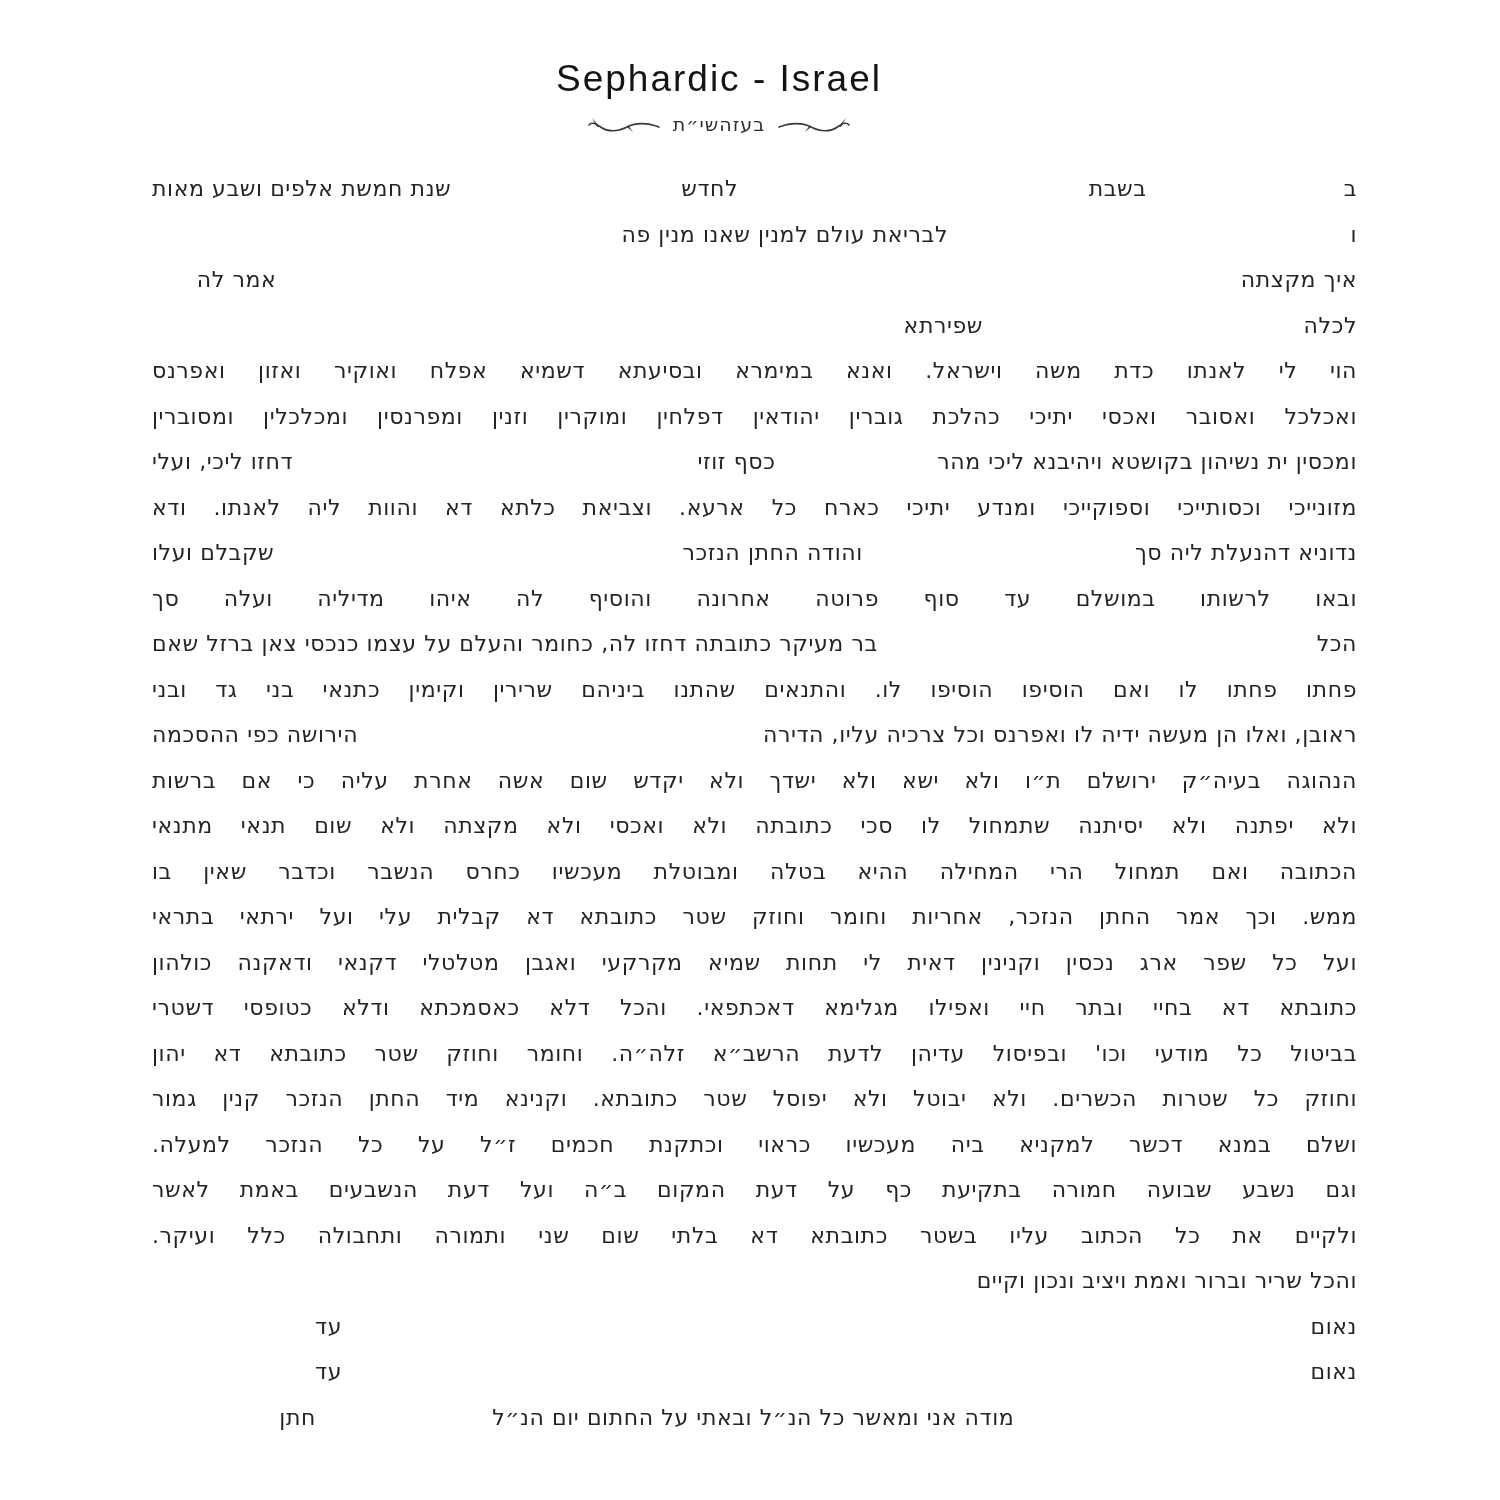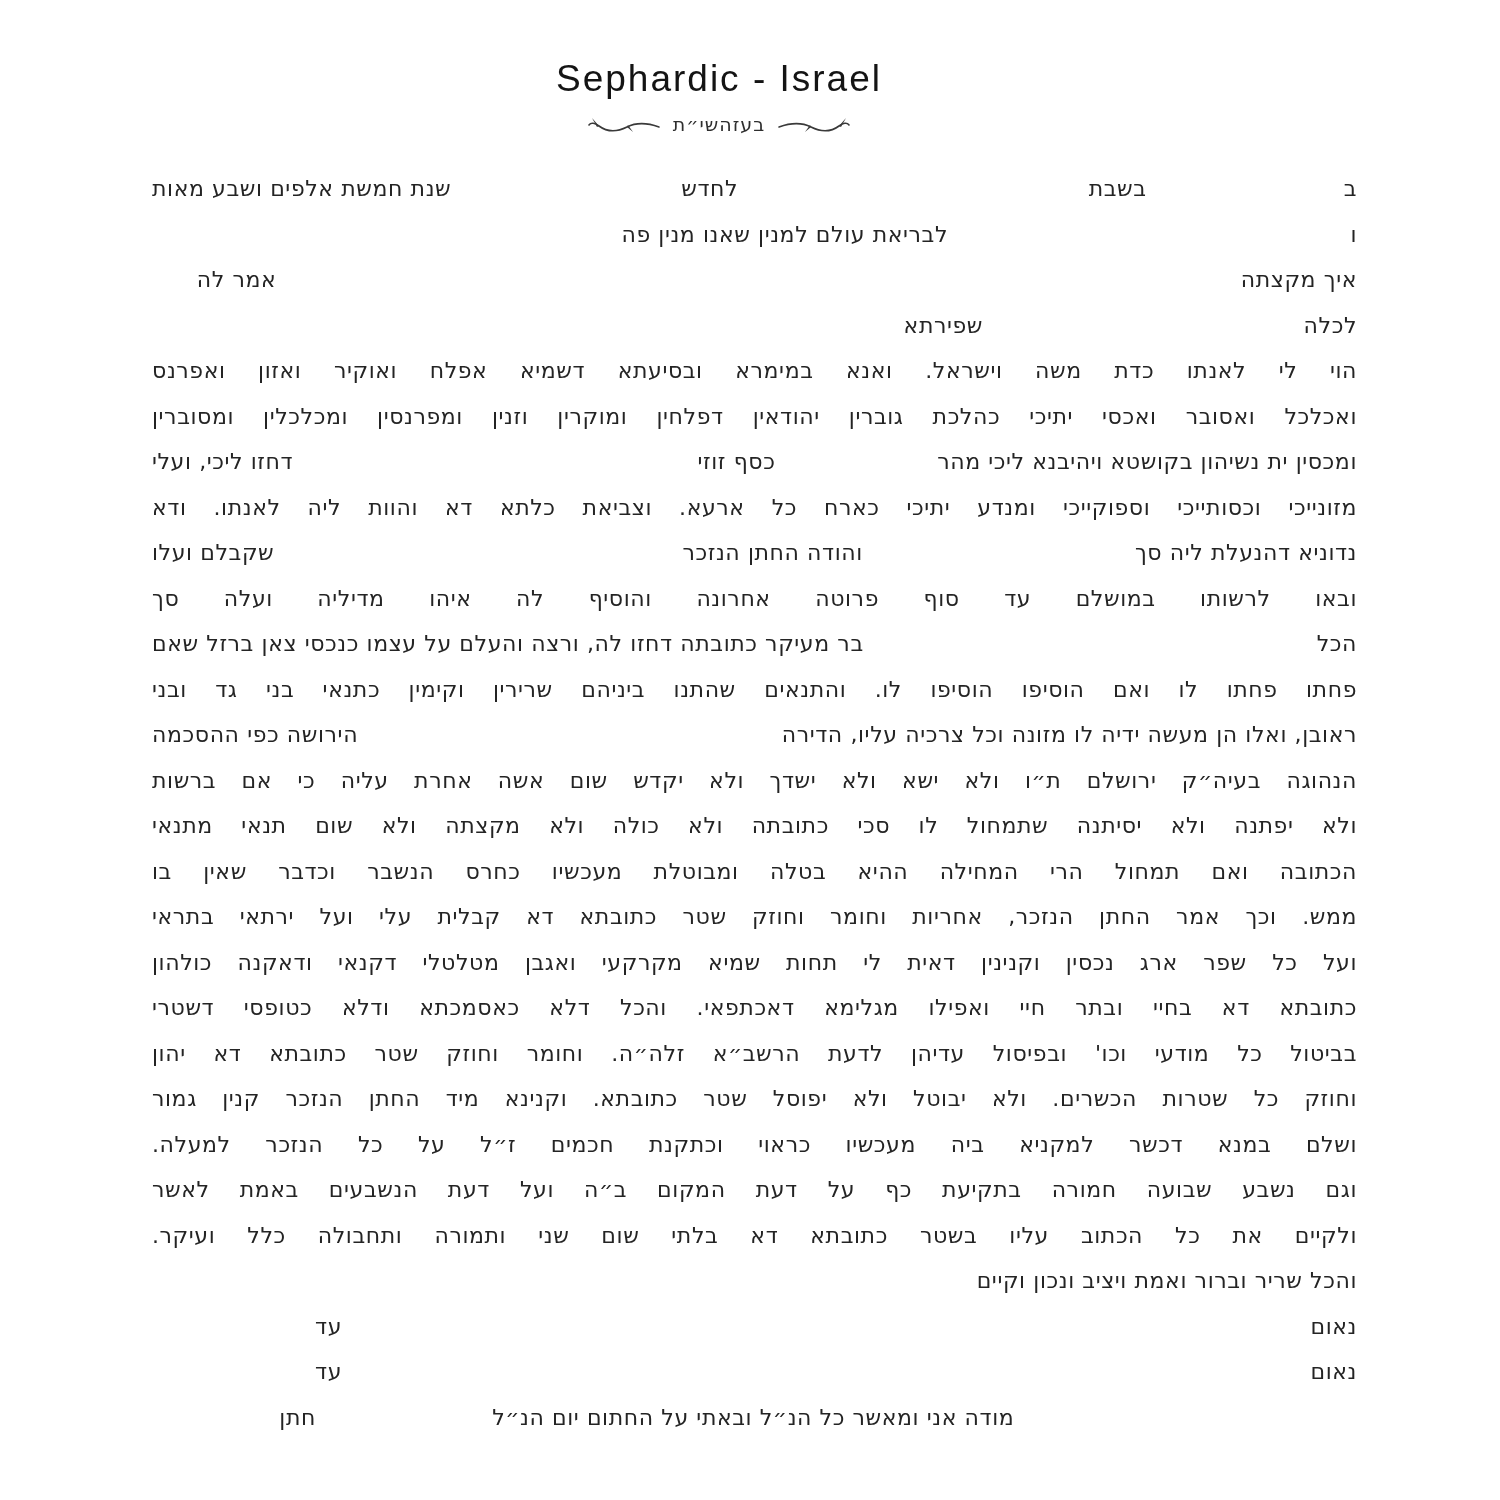--- a/index.html
+++ b/index.html
@@ -124,35 +124,35 @@
         <span class="seg">והודה החתן הנזכר</span>
         <span class="gap" style="flex-grow: 24;"></span>
         <span class="seg">שקבלם ועלו</span>
       </div>
       <div class="line">
         <span class="seg fill">ובאו לרשותו במושלם עד סוף פרוטה אחרונה והוסיף לה איהו מדיליה ועלה סך</span>
       </div>
       <div class="line">
         <span class="seg">הכל</span>
         <span class="gap" style="flex-grow: 32;"></span>
-        <span class="seg">בר מעיקר כתובתה דחזו לה, ורצה והעלם על עצמו כנכסי צאן ברזל שאם</span>
+        <span class="seg">בר מעיקר כתובתה דחזו לה, כחומר והעלם על עצמו כנכסי צאן ברזל שאם</span>
       </div>
       <div class="line">
         <span class="seg fill">פחתו פחתו לו ואם הוסיפו הוסיפו לו. והתנאים שהתנו ביניהם שרירין וקימין כתנאי בני גד ובני</span>
       </div>
       <div class="line">
-        <span class="seg">ראובן, ואלו הן מעשה ידיה לו מזונה וכל צרכיה עליו, הדירה</span>
+        <span class="seg">ראובן, ואלו הן מעשה ידיה לו ואפרנס וכל צרכיה עליו, הדירה</span>
         <span class="gap" style="flex-grow: 21;"></span>
         <span class="seg">הירושה כפי ההסכמה</span>
       </div>
       <div class="line">
         <span class="seg fill">הנהוגה בעיה״ק ירושלם ת״ו ולא ישא ולא ישדך ולא יקדש שום אשה אחרת עליה כי אם ברשות</span>
       </div>
       <div class="line">
-        <span class="seg fill">ולא יפתנה ולא יסיתנה שתמחול לו סכי כתובתה ולא כולה ולא מקצתה ולא שום תנאי מתנאי</span>
+        <span class="seg fill">ולא יפתנה ולא יסיתנה שתמחול לו סכי כתובתה ולא ואכסי ולא מקצתה ולא שום תנאי מתנאי</span>
       </div>
       <div class="line">
         <span class="seg fill">הכתובה ואם תמחול הרי המחילה ההיא בטלה ומבוטלת מעכשיו כחרס הנשבר וכדבר שאין בו</span>
       </div>
       <div class="line">
         <span class="seg fill">ממש. וכך אמר החתן הנזכר, אחריות וחומר וחוזק שטר כתובתא דא קבלית עלי ועל ירתאי בתראי</span>
       </div>
       <div class="line">
         <span class="seg fill">ועל כל שפר ארג נכסין וקנינין דאית לי תחות שמיא מקרקעי ואגבן מטלטלי דקנאי ודאקנה כולהון</span>
       </div>

